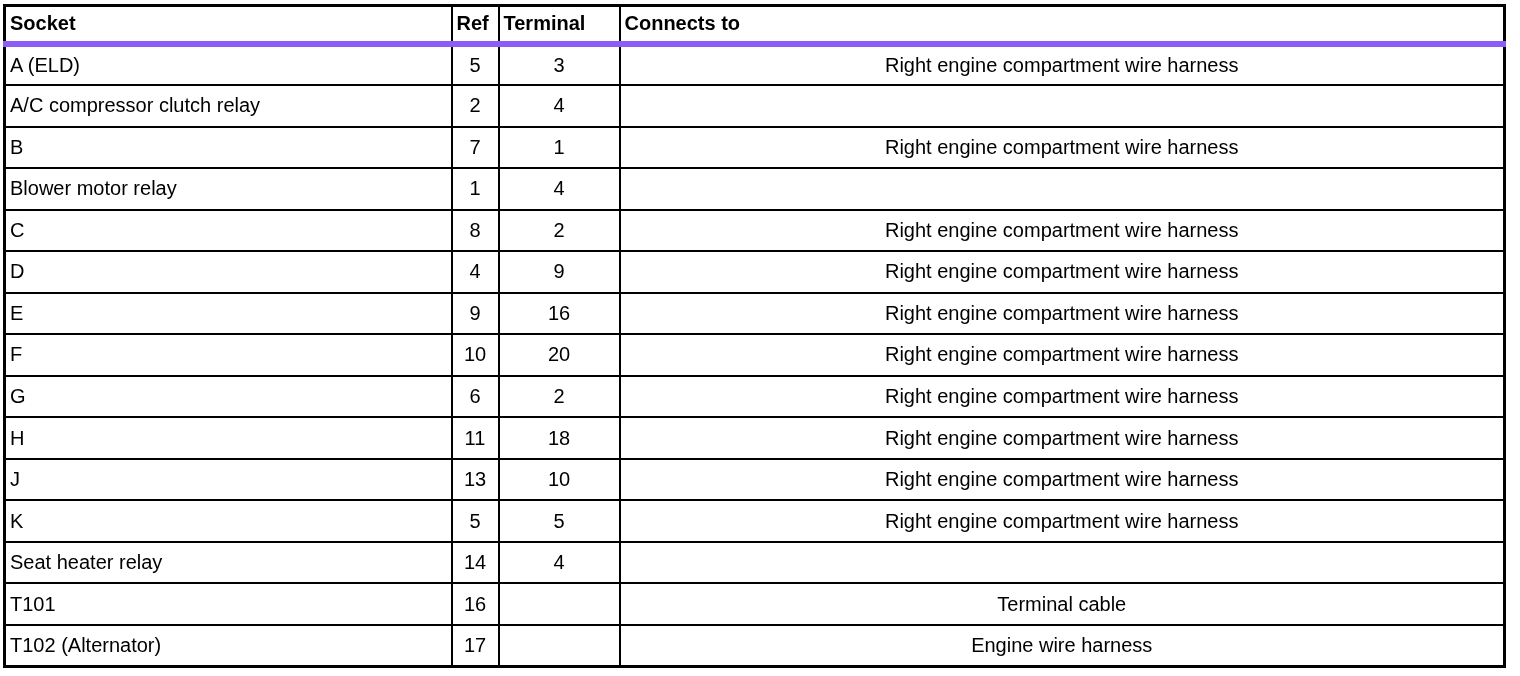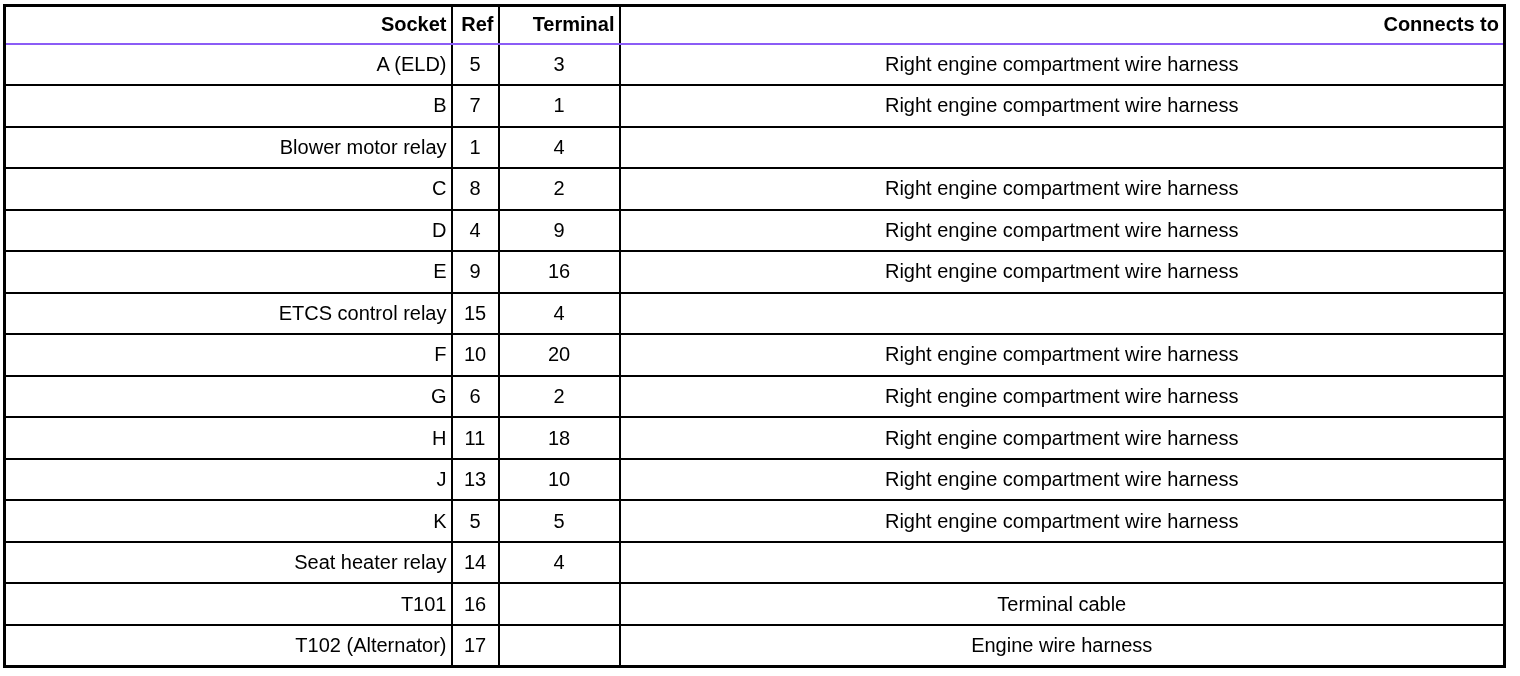--- a/index.html
+++ b/index.html
@@ -48,32 +48,32 @@
     margin: 0;
     font-size: 20px;
     line-height: 1.05;
     white-space: nowrap;
     overflow: hidden;
     box-sizing: border-box;
   }
 
   table.relay-table thead th {
     font-weight: bold;
-    text-align: right;
+    text-align: left;
     vertical-align: middle;
     height: 38px;
-    border-bottom: 2px solid #8b5cf6;
+    border-bottom: 6px solid #8b5cf6;
   }
 
   table.relay-table tbody td {
     height: 36.8px;
     vertical-align: middle;
   }
 
-  td.cell-socket   { text-align: right; }
+  td.cell-socket   { text-align: left; }
   td.cell-ref      { text-align: center; }
   td.cell-terminal { text-align: center; }
   td.cell-connects { text-align: center; }
 </style>
 </head>
 <body>
 
 <div id="table-wrap">
   <table class="relay-table">
     <colgroup>
@@ -91,20 +91,26 @@
       </tr>
     </thead>
     <tbody id="table-body">
         <tr>
           <td class="cell-socket">A (ELD)</td>
           <td class="cell-ref">5</td>
           <td class="cell-terminal">3</td>
           <td class="cell-connects">Right engine compartment wire harness</td>
         </tr>
         <tr>
+          <td class="cell-socket">A/C compressor clutch relay</td>
+          <td class="cell-ref">2</td>
+          <td class="cell-terminal">4</td>
+          <td class="cell-connects"></td>
+        </tr>
+        <tr>
           <td class="cell-socket">B</td>
           <td class="cell-ref">7</td>
           <td class="cell-terminal">1</td>
           <td class="cell-connects">Right engine compartment wire harness</td>
         </tr>
         <tr>
           <td class="cell-socket">Blower motor relay</td>
           <td class="cell-ref">1</td>
           <td class="cell-terminal">4</td>
           <td class="cell-connects"></td>
@@ -119,26 +125,20 @@
           <td class="cell-socket">D</td>
           <td class="cell-ref">4</td>
           <td class="cell-terminal">9</td>
           <td class="cell-connects">Right engine compartment wire harness</td>
         </tr>
         <tr>
           <td class="cell-socket">E</td>
           <td class="cell-ref">9</td>
           <td class="cell-terminal">16</td>
           <td class="cell-connects">Right engine compartment wire harness</td>
-        </tr>
-        <tr>
-          <td class="cell-socket">ETCS control relay</td>
-          <td class="cell-ref">15</td>
-          <td class="cell-terminal">4</td>
-          <td class="cell-connects"></td>
         </tr>
         <tr>
           <td class="cell-socket">F</td>
           <td class="cell-ref">10</td>
           <td class="cell-terminal">20</td>
           <td class="cell-connects">Right engine compartment wire harness</td>
         </tr>
         <tr>
           <td class="cell-socket">G</td>
           <td class="cell-ref">6</td>

